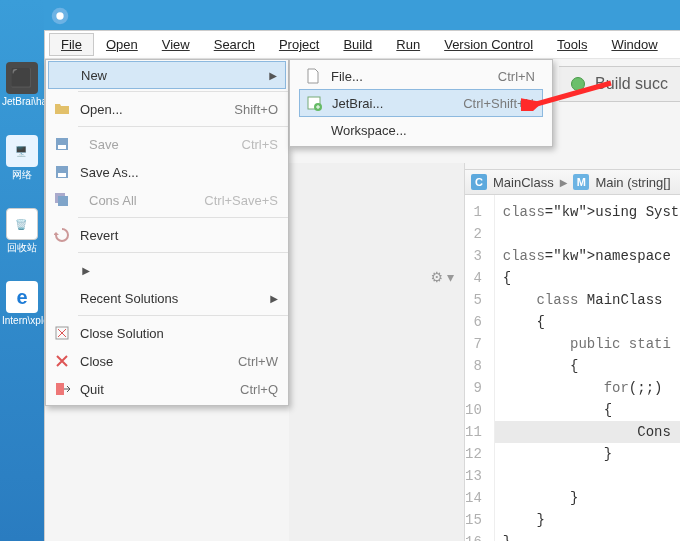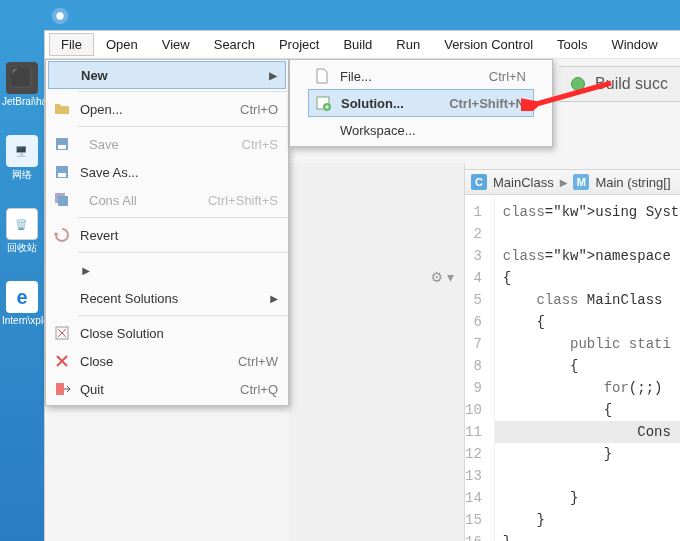--- a/index.html
+++ b/index.html
@@ -51,20 +51,21 @@
     left: 4px; top: -26px;
     width: 22px; height: 22px;
   }
   .menubar {
     display: flex;
     background: #fff;
     border-bottom: 1px solid #e5e5e5;
     padding: 0 4px;
     height: 28px;
     align-items: center;
+    text-decoration: underline;
   }
   .menubar .mitem {
     padding: 4px 12px;
     cursor: default;
     color: #222;
   }
   .menubar .mitem.open {
     background: #f5f5f5;
     border: 1px solid #c9c9c9;
     padding: 3px 11px;
@@ -81,34 +82,33 @@
     padding: 2px 0;
   }
   .submenu {
     position: absolute;
     left: 244px; top: 28px;
     width: 264px;
     background: #fafafa;
     border: 1px solid #bfbfbf;
     box-shadow: 2px 3px 6px rgba(0,0,0,.25);
     z-index: 11;
-    padding: 2px 16px;
+    padding: 2px 7px;
   }
   .mrow {
     display: flex;
     align-items: center;
     height: 28px;
     padding: 0 10px 0 6px;
   }
   .mrow.hl {
     background: #d6e8f7;
     border: 1px solid #8db9df;
     margin: -1px 2px;
     padding: 0 8px 0 4px;
-    font-weight: bold;
   }
   .mrow.disabled { color: #a6a6a6; gap: 9px; }
   .mrow .micon {
     width: 20px; height: 18px;
     display: flex; align-items: center; justify-content: center;
     margin-right: 8px;
     font-size: 14px;
     color: #777;
   }
   .mrow .micon svg { width: 16px; height: 16px; }
@@ -268,21 +268,21 @@
         <span class="marrow">▶</span>
       </div>
       <div class="msep"></div>
       <div class="mrow">
         <span class="micon">
           <svg viewBox="0 0 16 16">
             <path fill="#e2c06a" d="M1 3h5l1 2h8v8H1z"></path>
           </svg>
         </span>
         <span class="mlabel">Open...</span>
-        <span class="mshort">Ctrl+O</span>
+        <span class="mshort">Shift+O</span>
       </div>
       <div class="msep"></div>
       <div class="mrow disabled">
         <span class="micon">
           <svg viewBox="0 0 16 16">
             <rect x="2" y="2" width="12" height="12" fill="#7fa4c9"></rect>
             <rect x="4" y="9" width="8" height="4" fill="#fff"></rect>
           </svg>
         </span>
         <span class="mlabel">Save</span>
@@ -298,21 +298,21 @@
         <span class="mlabel">Save As...</span>
       </div>
       <div class="mrow disabled">
         <span class="micon">
           <svg viewBox="0 0 16 16">
             <rect x="1" y="1" width="10" height="10" fill="#aac"></rect>
             <rect x="4" y="4" width="10" height="10" fill="#7fa4c9"></rect>
           </svg>
         </span>
         <span class="mlabel">Cons All</span>
-        <span class="mshort">Ctrl+Shift+S</span>
+        <span class="mshort">Ctrl+Save+S</span>
       </div>
       <div class="msep"></div>
       <div class="mrow">
         <span class="micon">
           <svg viewBox="0 0 16 16">
             <path d="M8 3a5 5 0 1 1-5 5h2l-3-3-3 3h2a7 7 0 1 0 7-7z" fill="#c99"></path>
           </svg>
         </span>
         <span class="mlabel">Revert</span>
       </div>
@@ -368,21 +368,21 @@
         <span class="mshort">Ctrl+N</span>
       </div>
       <div class="mrow hl">
         <span class="micon">
           <svg viewBox="0 0 16 16">
             <rect x="2" y="2" width="12" height="12" fill="#fff" stroke="#7a7"></rect>
             <circle cx="12" cy="12" r="4" fill="#6b6"></circle>
             <path d="M10 12h4M12 10v4" stroke="#fff"></path>
           </svg>
         </span>
-        <span class="mlabel">Solution...</span>
+        <span class="mlabel">JetBrai...</span>
         <span class="mshort">Ctrl+Shift+N</span>
       </div>
       <div class="mrow">
         <span class="micon"></span>
         <span class="mlabel">Workspace...</span>
       </div>
     </div>
 
   <div class="build-banner">
     <div class="build-dot"></div>

